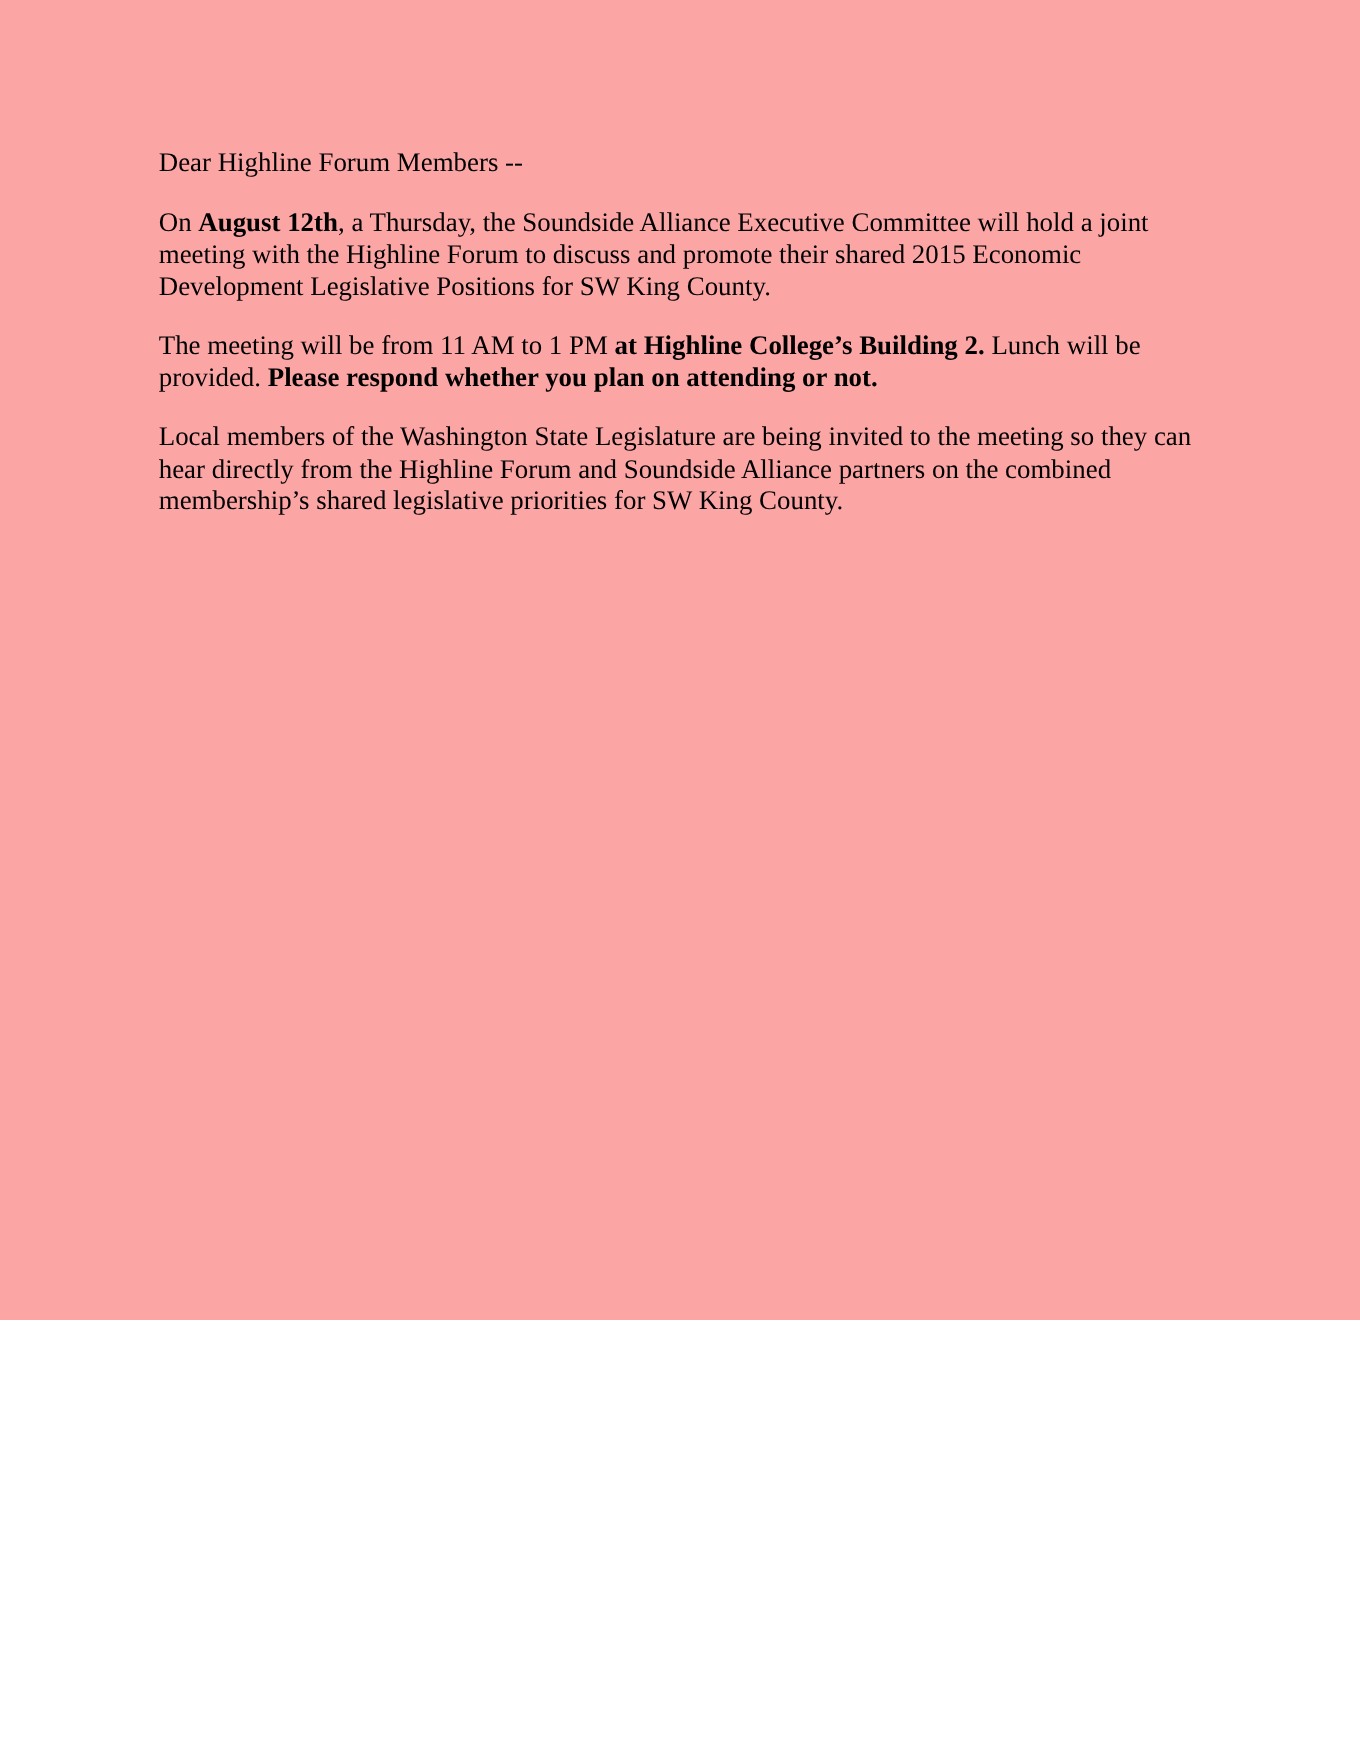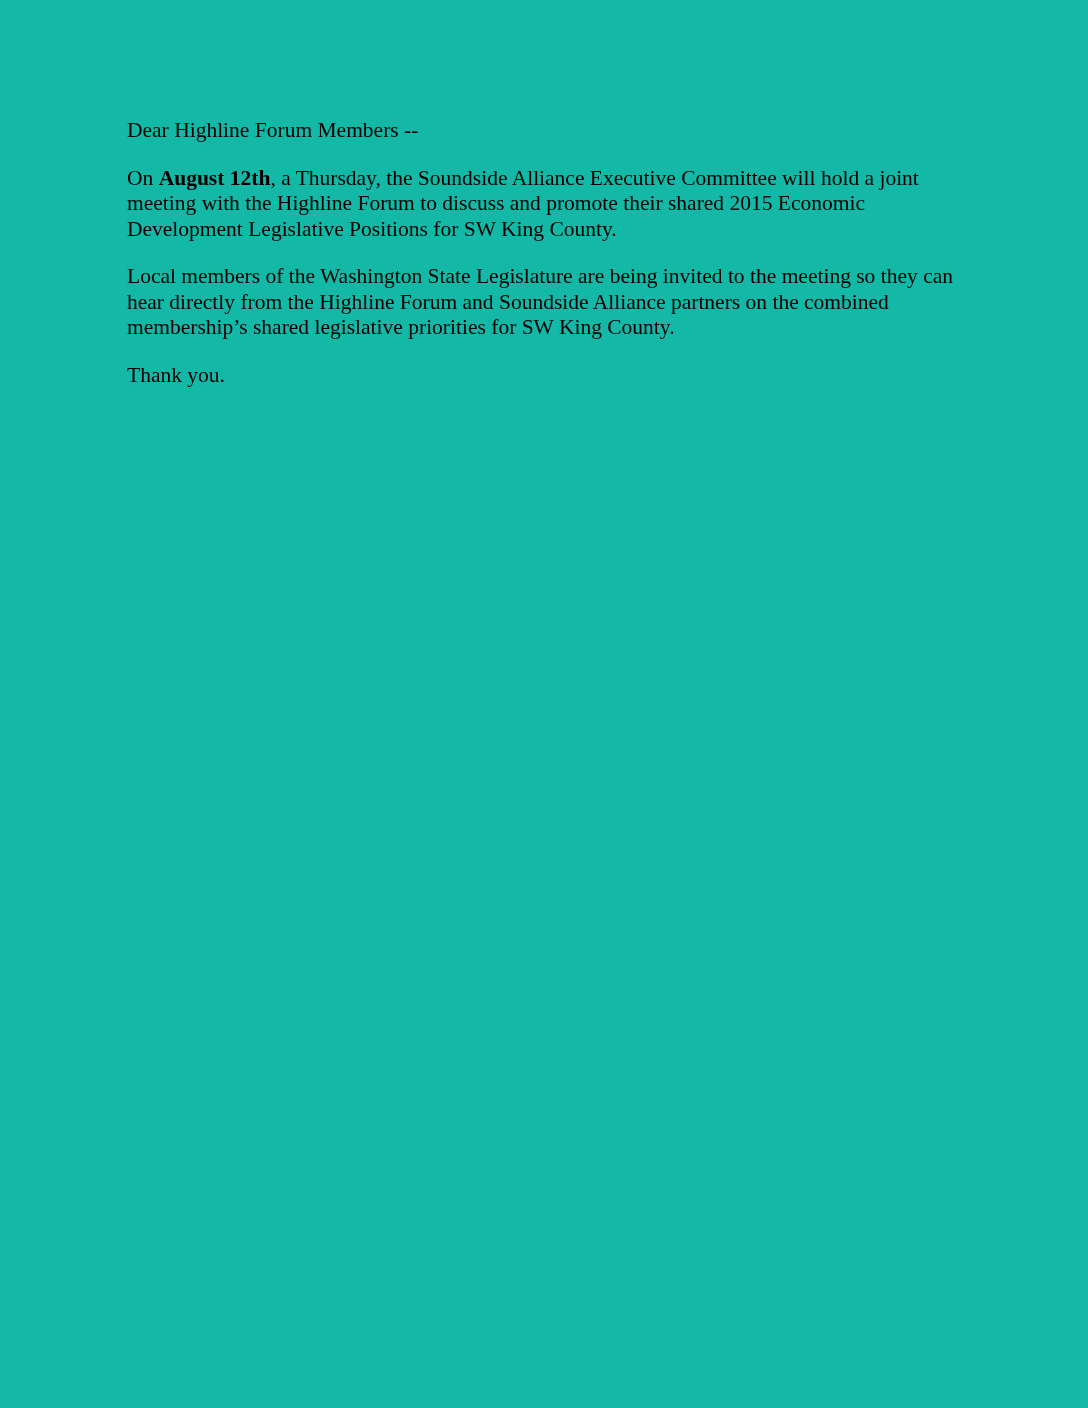--- a/index.html
+++ b/index.html
@@ -13,22 +13,22 @@
     font-family: "Liberation Serif", "DejaVu Serif", serif;
     color: #000000;
     position: relative;
     overflow: hidden;
   }
   .page {
     position: absolute;
     top: 0;
     left: 0;
     width: 1088px;
-    height: 1408px;
-    background: #14b8a6;
+    height: 1056px;
+    background: #fca5a5;
   }
   .letter-body {
     position: absolute;
     top: 118px;
     left: 127px;
     width: 826px;
   }
   p.para {
     margin: 0 0 22px 0;
     font-size: 21.5px;
@@ -42,16 +42,16 @@
     font-weight: bold;
   }
 </style>
 </head>
 <body>
 
 <div class="page">
   <div class="letter-body">
       <p class="para"><span>Dear Highline Forum Members --</span></p>
       <p class="para"><span>On </span><span class="b">August 12th</span><span>, a Thursday, the Soundside Alliance Executive Committee will hold a joint meeting with the Highline Forum to discuss and promote their shared 2015 Economic Development Legislative Positions for SW King County.</span></p>
+      <p class="para"><span>The meeting will be from 11 AM to 1 PM </span><span class="b">at Highline College’s Building 2.</span><span>  Lunch will be provided.  </span><span class="b">Please respond whether you plan on attending or not.</span></p>
       <p class="para"><span>Local members of the Washington State Legislature are being invited to the meeting so they can hear directly from the Highline Forum and Soundside Alliance partners on the combined membership’s shared legislative priorities for SW King County.</span></p>
-      <p class="para"><span>Thank you.</span></p>
     </div>
 </div>
 
 </body></html>

